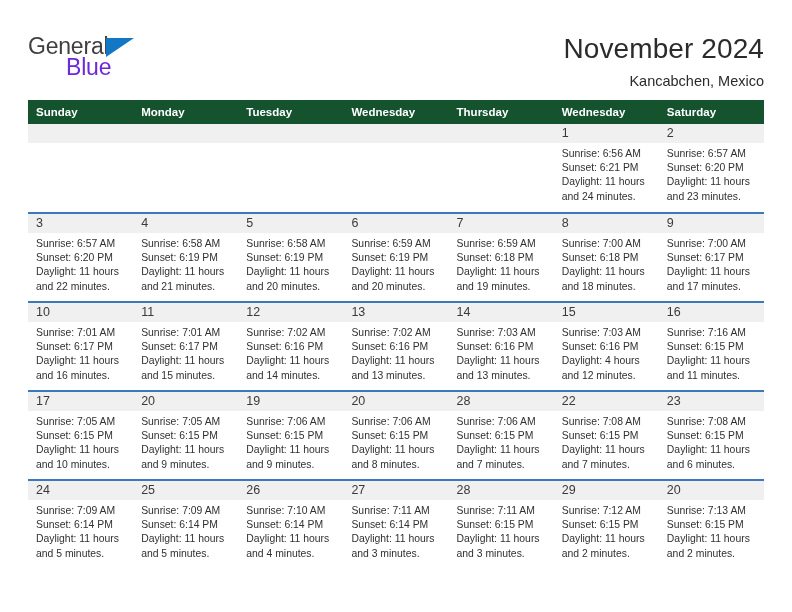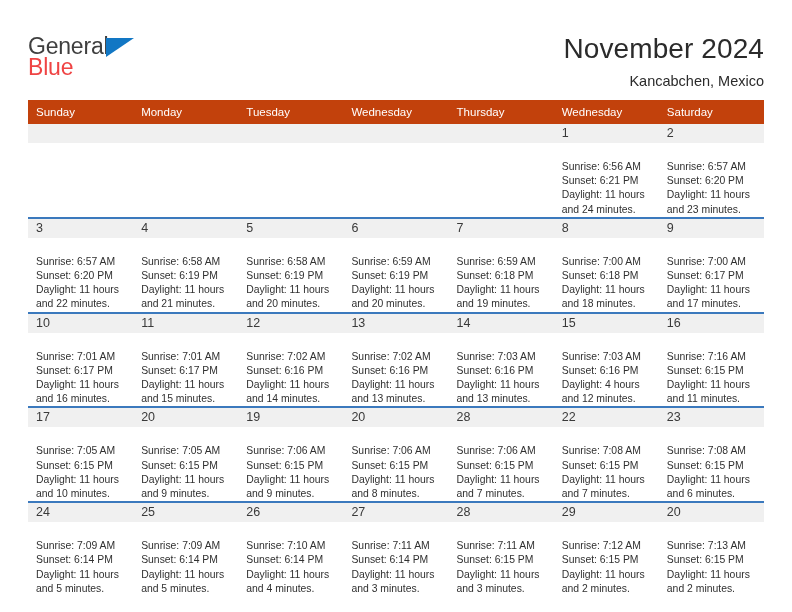--- a/index.html
+++ b/index.html
@@ -40,23 +40,24 @@
   .logo-general {
     font-size: 23px;
     letter-spacing: -0.2px;
     color: #3f3f3f;
     line-height: 24px;
     display: block;
   }
   .logo-blue {
     font-size: 23px;
     letter-spacing: -0.2px;
-    color: #ef4444;
+    color: #6d28d9;
     line-height: 24px;
     display: block;
+    margin-left: 38px;
     margin-top: -3px;
   }
   .logo-tri {
     position: absolute;
     left: 78px;
     top: 8px;
     width: 0;
     height: 0;
     border-left: 28px solid #1277c4;
     border-bottom: 19px solid transparent;
@@ -80,24 +81,24 @@
   }
 
   
   .calendar {
     margin: 0 28px;
     width: 736px;
     border-collapse: collapse;
     table-layout: fixed;
   }
   .calendar th {
-    background: #c2410c;
+    background: #14532d;
     color: #ffffff;
     font-size: 11.5px;
-    font-weight: normal;
+    font-weight: bold;
     text-align: left;
     padding: 6px 0 6px 8px;
     height: 22px;
     box-sizing: border-box;
   }
   .calendar td {
     vertical-align: top;
     padding: 0;
     width: 105.14px;
     height: 89px;
@@ -121,21 +122,20 @@
     line-height: 13px;
   }
   .daynum.empty {
     background: #f0f0f0;
   }
   .info {
     padding: 4px 6px 0 8px;
     font-size: 10.4px;
     line-height: 14.2px;
     color: #303030;
-    margin-top: 13px;
   }
   .info div { white-space: nowrap; }
   .info .wrap { white-space: normal; }
 </style>
 </head>
 <body>
 
 <div class="page">
 
   <div class="header">

